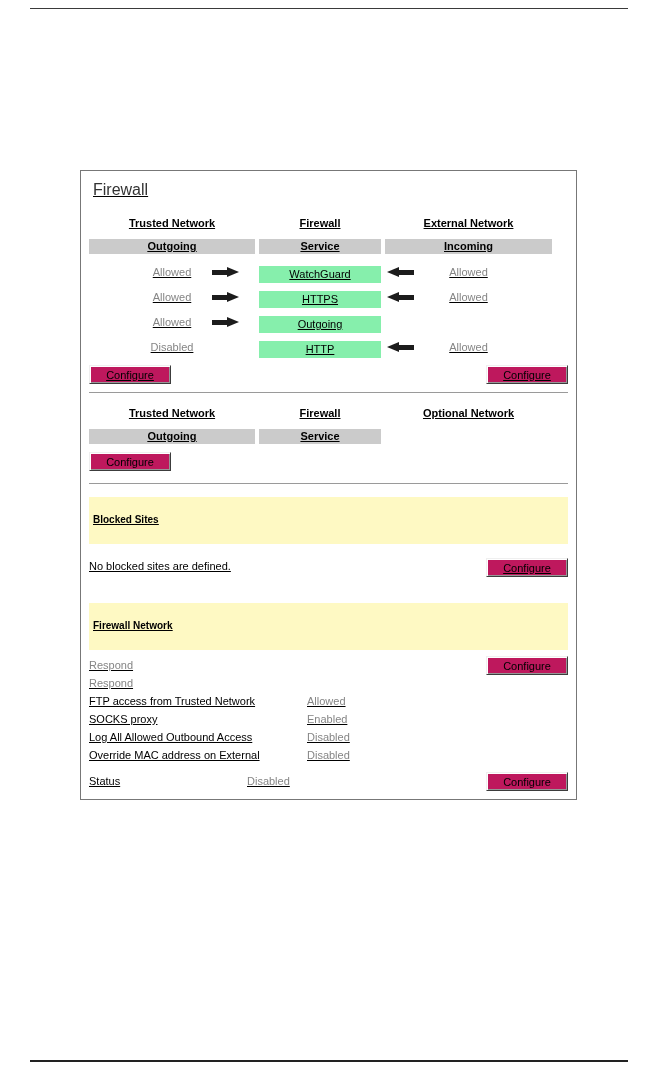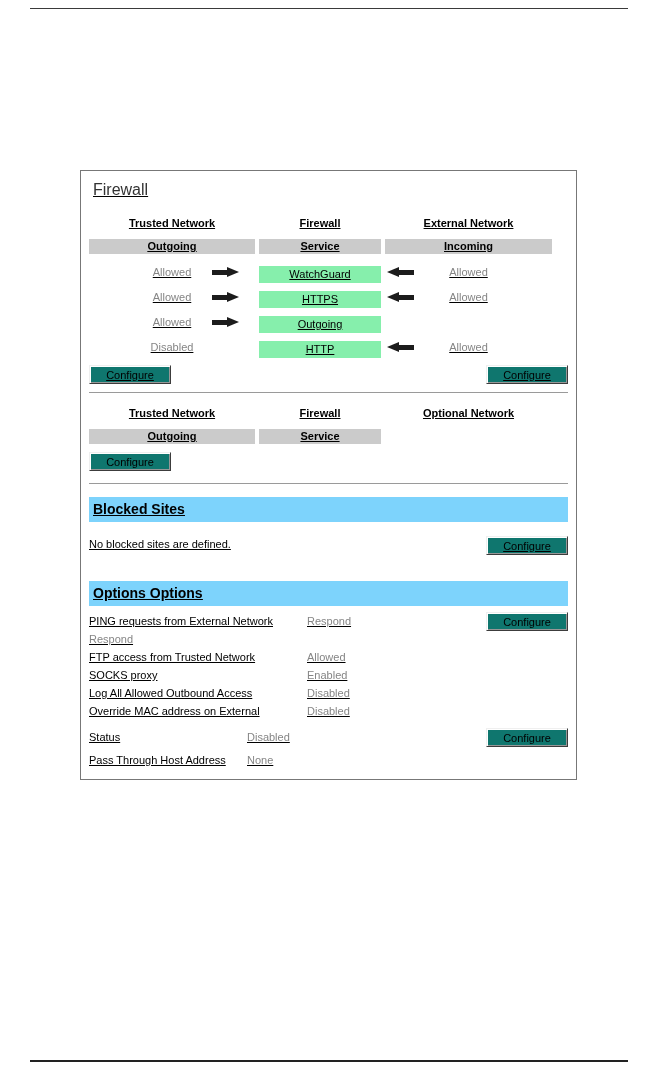--- a/index.html
+++ b/index.html
@@ -43,37 +43,37 @@
     border-top:5.5px solid transparent;border-bottom:5.5px solid transparent;}
   .arrow.right{right:16px;top:7px;}
   .arrow.right .shaft{left:0;}
   .arrow.right .head{left:15px;border-left:12px solid #1c1c1c;}
   .arrow.left{left:2px;top:7px;}
   .arrow.left .shaft{right:0;}
   .arrow.left .head{right:15px;border-right:12px solid #1c1c1c;}
 
   .btn{
     box-sizing:border-box;display:inline-block;height:19px;min-width:82px;
-    background:#0f766e;color:#000;text-align:center;
+    background:#be185d;color:#000;text-align:center;
     border:1px solid;border-color:#efefef #3c3c3c #3c3c3c #efefef;
     box-shadow:inset 1px 1px 0 #ffffff, inset -1px -1px 0 #979797;
     font-family:"Liberation Sans", sans-serif;font-size:11px;line-height:16px;
     padding:0 10px;cursor:default;
   }
   .btn-row{display:flex;justify-content:space-between;margin-top:5px;}
 
   .rule{height:0;border-top:1px solid #9a9a9a;border-bottom:1px solid #ffffff;margin:8px 0;}
   .rule.r1{margin-top:8px;margin-bottom:13px;}
   .rule.r2{margin-top:12px;margin-bottom:12px;}
 
   .sec2-btn{margin-top:8px;}
 
   .bar{
-    background:#7dd3fc;height:15px;line-height:14px;padding:5px 4px;
-    font-weight:bold;text-decoration:underline;font-size:14px;
+    background:#fef9c3;height:15px;line-height:14px;padding:16px 4px;
+    font-weight:bold;text-decoration:underline;font-size:10px;
   }
   .bs-row{display:flex;justify-content:space-between;align-items:flex-start;margin-top:14px;}
   .bs-msg{line-height:17px;}
 
   .section-body{position:relative;margin-top:6px;}
   .fo-row{display:flex;height:18px;line-height:18px;}
   .fo-label{width:218px;}
   .fo-value{color:#858585;}
   .abs-btn{position:absolute;right:0;top:0;}
 
@@ -204,24 +204,23 @@
   </div>
 
   <div class="rule r2"></div>
 
   <div class="bar">Blocked Sites</div>
   <div class="bs-row">
     <span class="bs-msg">No blocked sites are defined.</span>
     <button class="btn">Configure</button>
   </div>
 
-  <div class="bar fo">Options Options</div>
+  <div class="bar fo">Firewall Network</div>
   <div class="section-body">
     <div class="fo-row">
-      <span class="fo-label">PING requests from External Network</span>
       <span class="fo-value">Respond</span>
     </div>
     <div class="fo-row">
       <span class="fo-value">Respond</span>
     </div>
     <div class="fo-row">
       <span class="fo-label">FTP access from Trusted Network</span>
       <span class="fo-value">Allowed</span>
     </div>
     <div class="fo-row">
@@ -237,22 +236,18 @@
       <span class="fo-value">Disabled</span>
     </div>
     <button class="btn abs-btn">Configure</button>
   </div>
 
   <div class="dmz-body">
     <div class="dmz-row1">
       <span class="dmz-label">Status</span>
       <span class="dmz-value">Disabled</span>
     </div>
-    <div class="dmz-row2">
-      <span class="dmz-label">Pass Through Host Address</span>
-      <span class="dmz-value">None</span>
-    </div>
     <button class="btn abs-btn">Configure</button>
   </div>
 
 </div>
 
 <div class="page-rule bottom"></div>
 
 </body></html>

